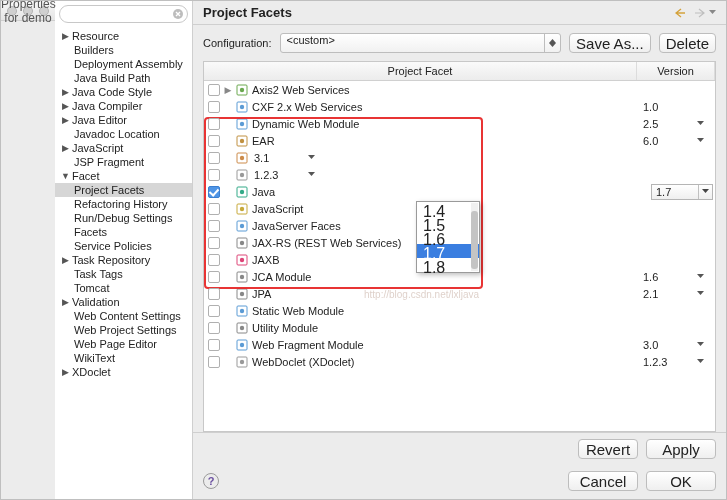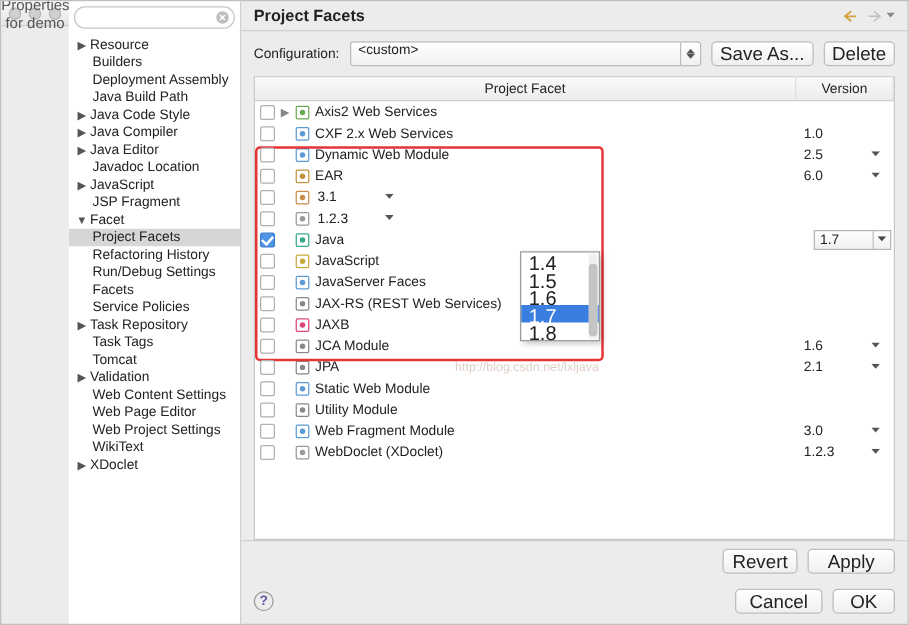--- a/index.html
+++ b/index.html
@@ -174,25 +174,25 @@
           <div class="tree-item">
             <span class="disc">▶</span>
             <span class="lbl">Validation</span>
           </div>
           <div class="tree-item indent1">
             <span class="disc"></span>
             <span class="lbl">Web Content Settings</span>
           </div>
           <div class="tree-item indent1">
             <span class="disc"></span>
+            <span class="lbl">Web Project Settings</span>
+          </div>
+          <div class="tree-item indent1">
+            <span class="disc"></span>
             <span class="lbl">Web Page Editor</span>
-          </div>
-          <div class="tree-item indent1">
-            <span class="disc"></span>
-            <span class="lbl">Web Project Settings</span>
           </div>
           <div class="tree-item indent1">
             <span class="disc"></span>
             <span class="lbl">WikiText</span>
           </div>
           <div class="tree-item">
             <span class="disc">▶</span>
             <span class="lbl">XDoclet</span>
           </div>
         </div>
@@ -554,17 +554,17 @@
 
       <div class="footer">
         <div class="spacer"></div>
         <div class="btn" style="width:60px">Revert</div>
         <div class="btn" style="width:70px">Apply</div>
       </div>
       <div class="footer2">
         <div class="help-icon">?</div>
         <div class="spacer" style="flex:1"></div>
         <div class="btn" style="width:70px">Cancel</div>
-        <div class="btn" style="width:50px">OK</div>
+        <div class="btn" style="width:70px">OK</div>
       </div>
     </div>
   </div>
 </div>
 
 </body></html>

